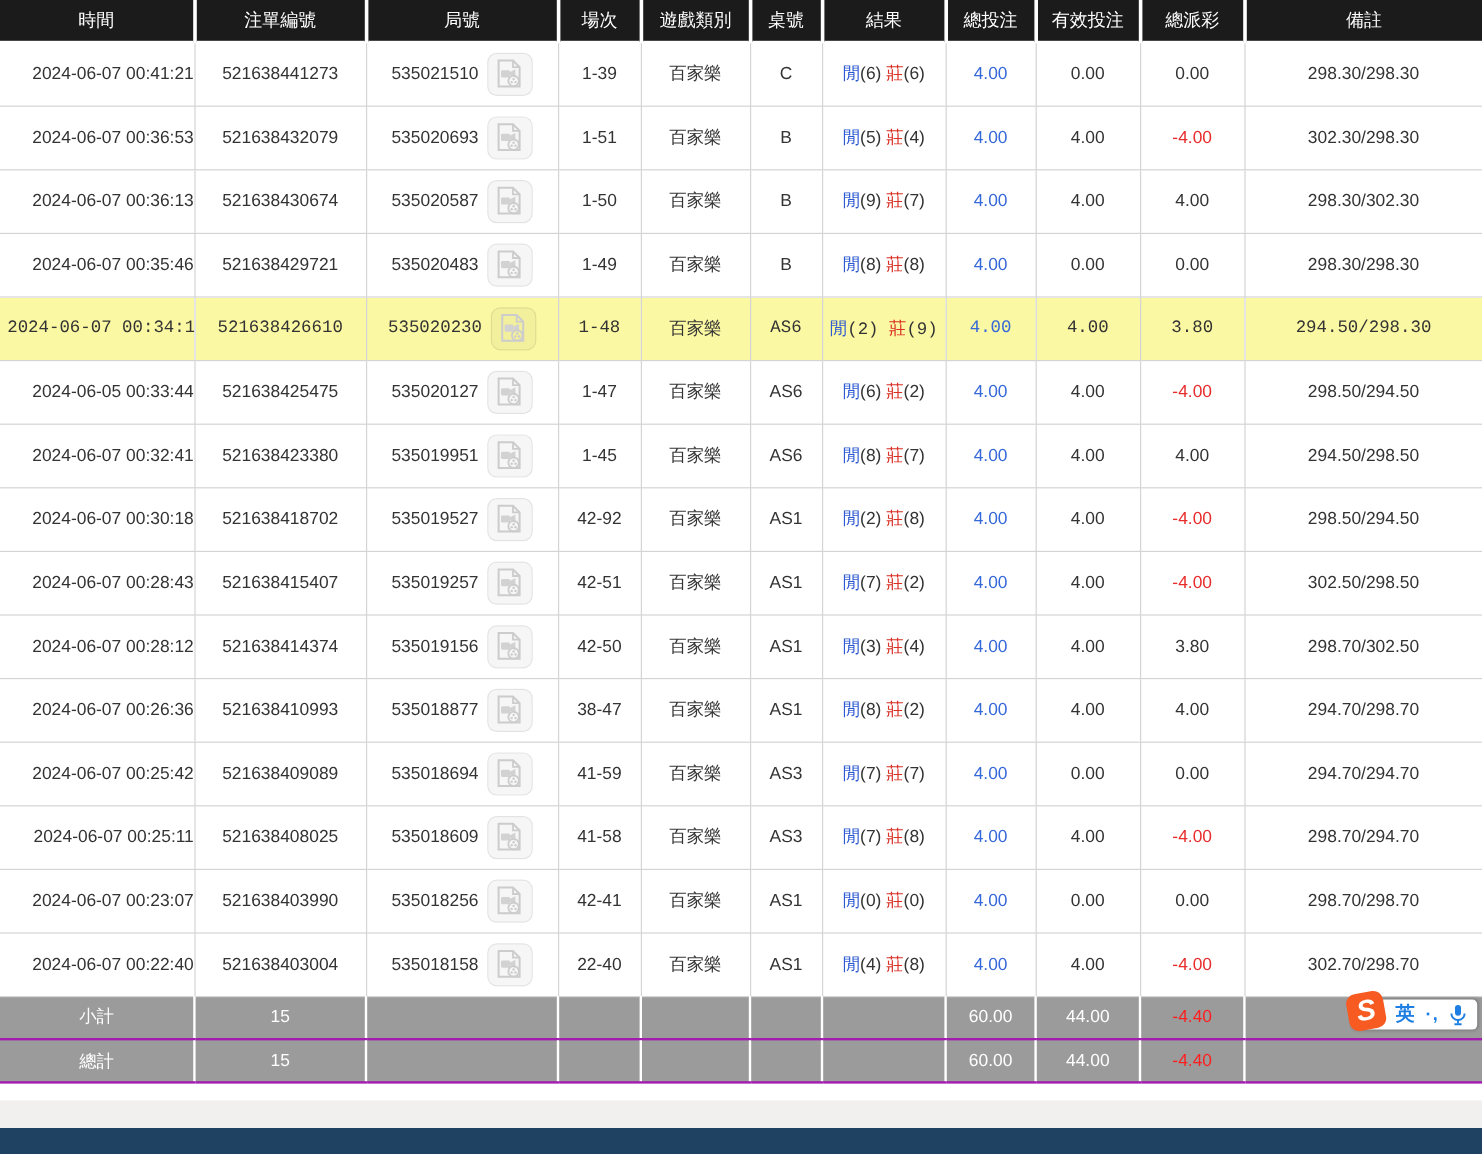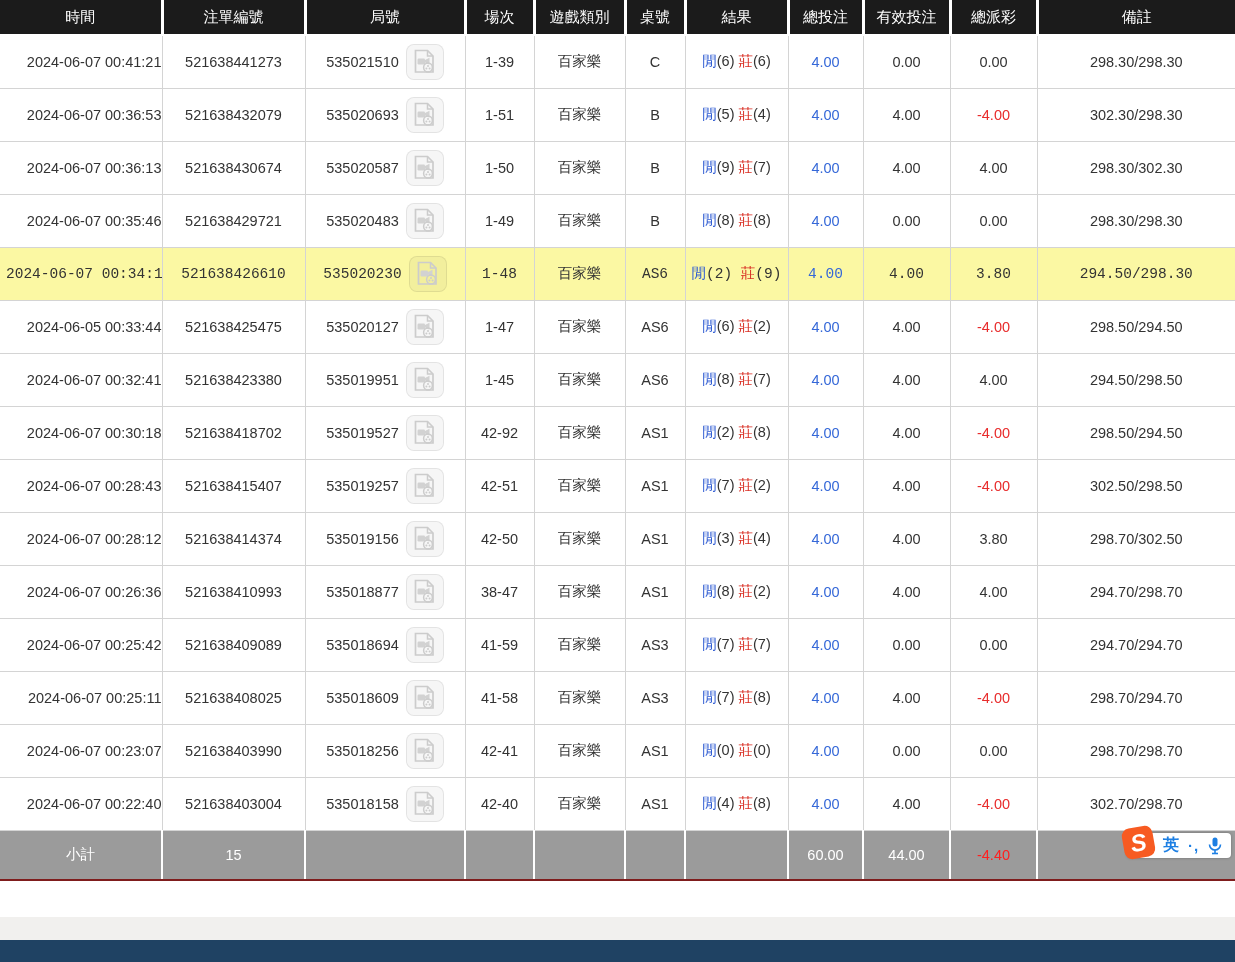--- a/index.html
+++ b/index.html
@@ -45,23 +45,23 @@
     cursor:pointer; padding:0;
   }
   .player { color:#2d5ad2; }
   .banker { color:#d93025; }
   .score  { color:#333333; }
   .bet-link { color:#3568d8; cursor:pointer; }
   td.neg { color:#e82c2c; }
 
   tfoot td {
     background:#9b9b9b; color:#ffffff;
-    height:50px; text-align:center; font-size:14.5px;
+    height:36px; text-align:center; font-size:14.5px;
     border-right:2px solid #ffffff;
-    border-bottom:2px solid #7f1d1d;
+    border-bottom:2px solid #a21caf;
   }
   tfoot td:last-child { border-right:none; }
   tfoot td.neg { color:#ff1f1f;text-align:center; }
 
   .ime-bar {
     position:absolute; top:833px; right:4px; z-index:5;
     height:25px; width:104px;
     background:#ffffff; border-radius:4px;
     box-shadow:0 0 3px rgba(0,0,0,0.3);
     display:flex; align-items:center; gap:9px;
@@ -535,33 +535,46 @@
                 <rect x="4.5" y="9.5" width="7.5" height="6" rx="1.2" fill="#d2d2d2"></rect>
                 <path d="M12 11 l4.5 -2.2 v7 l-4.5 -2.2 z" fill="#d2d2d2"></path>
                 <circle cx="15" cy="18.5" r="4.4" fill="none" stroke="#cccccc" stroke-width="1.5"></circle>
                 <circle cx="15" cy="16.9" r="1" fill="#cccccc"></circle>
                 <circle cx="13.4" cy="19.4" r="1" fill="#cccccc"></circle>
                 <circle cx="16.6" cy="19.4" r="1" fill="#cccccc"></circle>
               </svg>
             </button>
           </div>
         </td>
-        <td>42-40</td>
+        <td>22-40</td>
         <td>百家樂</td>
         <td>AS1</td>
         <td><span class="player">閒</span><span class="score">(4)</span> <span class="banker">莊</span><span class="score">(8)</span></td>
         <td><span class="bet-link">4.00</span></td>
         <td>4.00</td>
         <td class="neg">-4.00</td>
         <td>302.70/298.70</td>
       </tr>
     </tbody>
   <tfoot id="foot-rows">
       <tr>
         <td>小計</td>
+        <td>15</td>
+        <td></td>
+        <td></td>
+        <td></td>
+        <td></td>
+        <td></td>
+        <td>60.00</td>
+        <td>44.00</td>
+        <td class="neg">-4.40</td>
+        <td></td>
+      </tr>
+      <tr>
+        <td>總計</td>
         <td>15</td>
         <td></td>
         <td></td>
         <td></td>
         <td></td>
         <td></td>
         <td>60.00</td>
         <td>44.00</td>
         <td class="neg">-4.40</td>
         <td></td>

